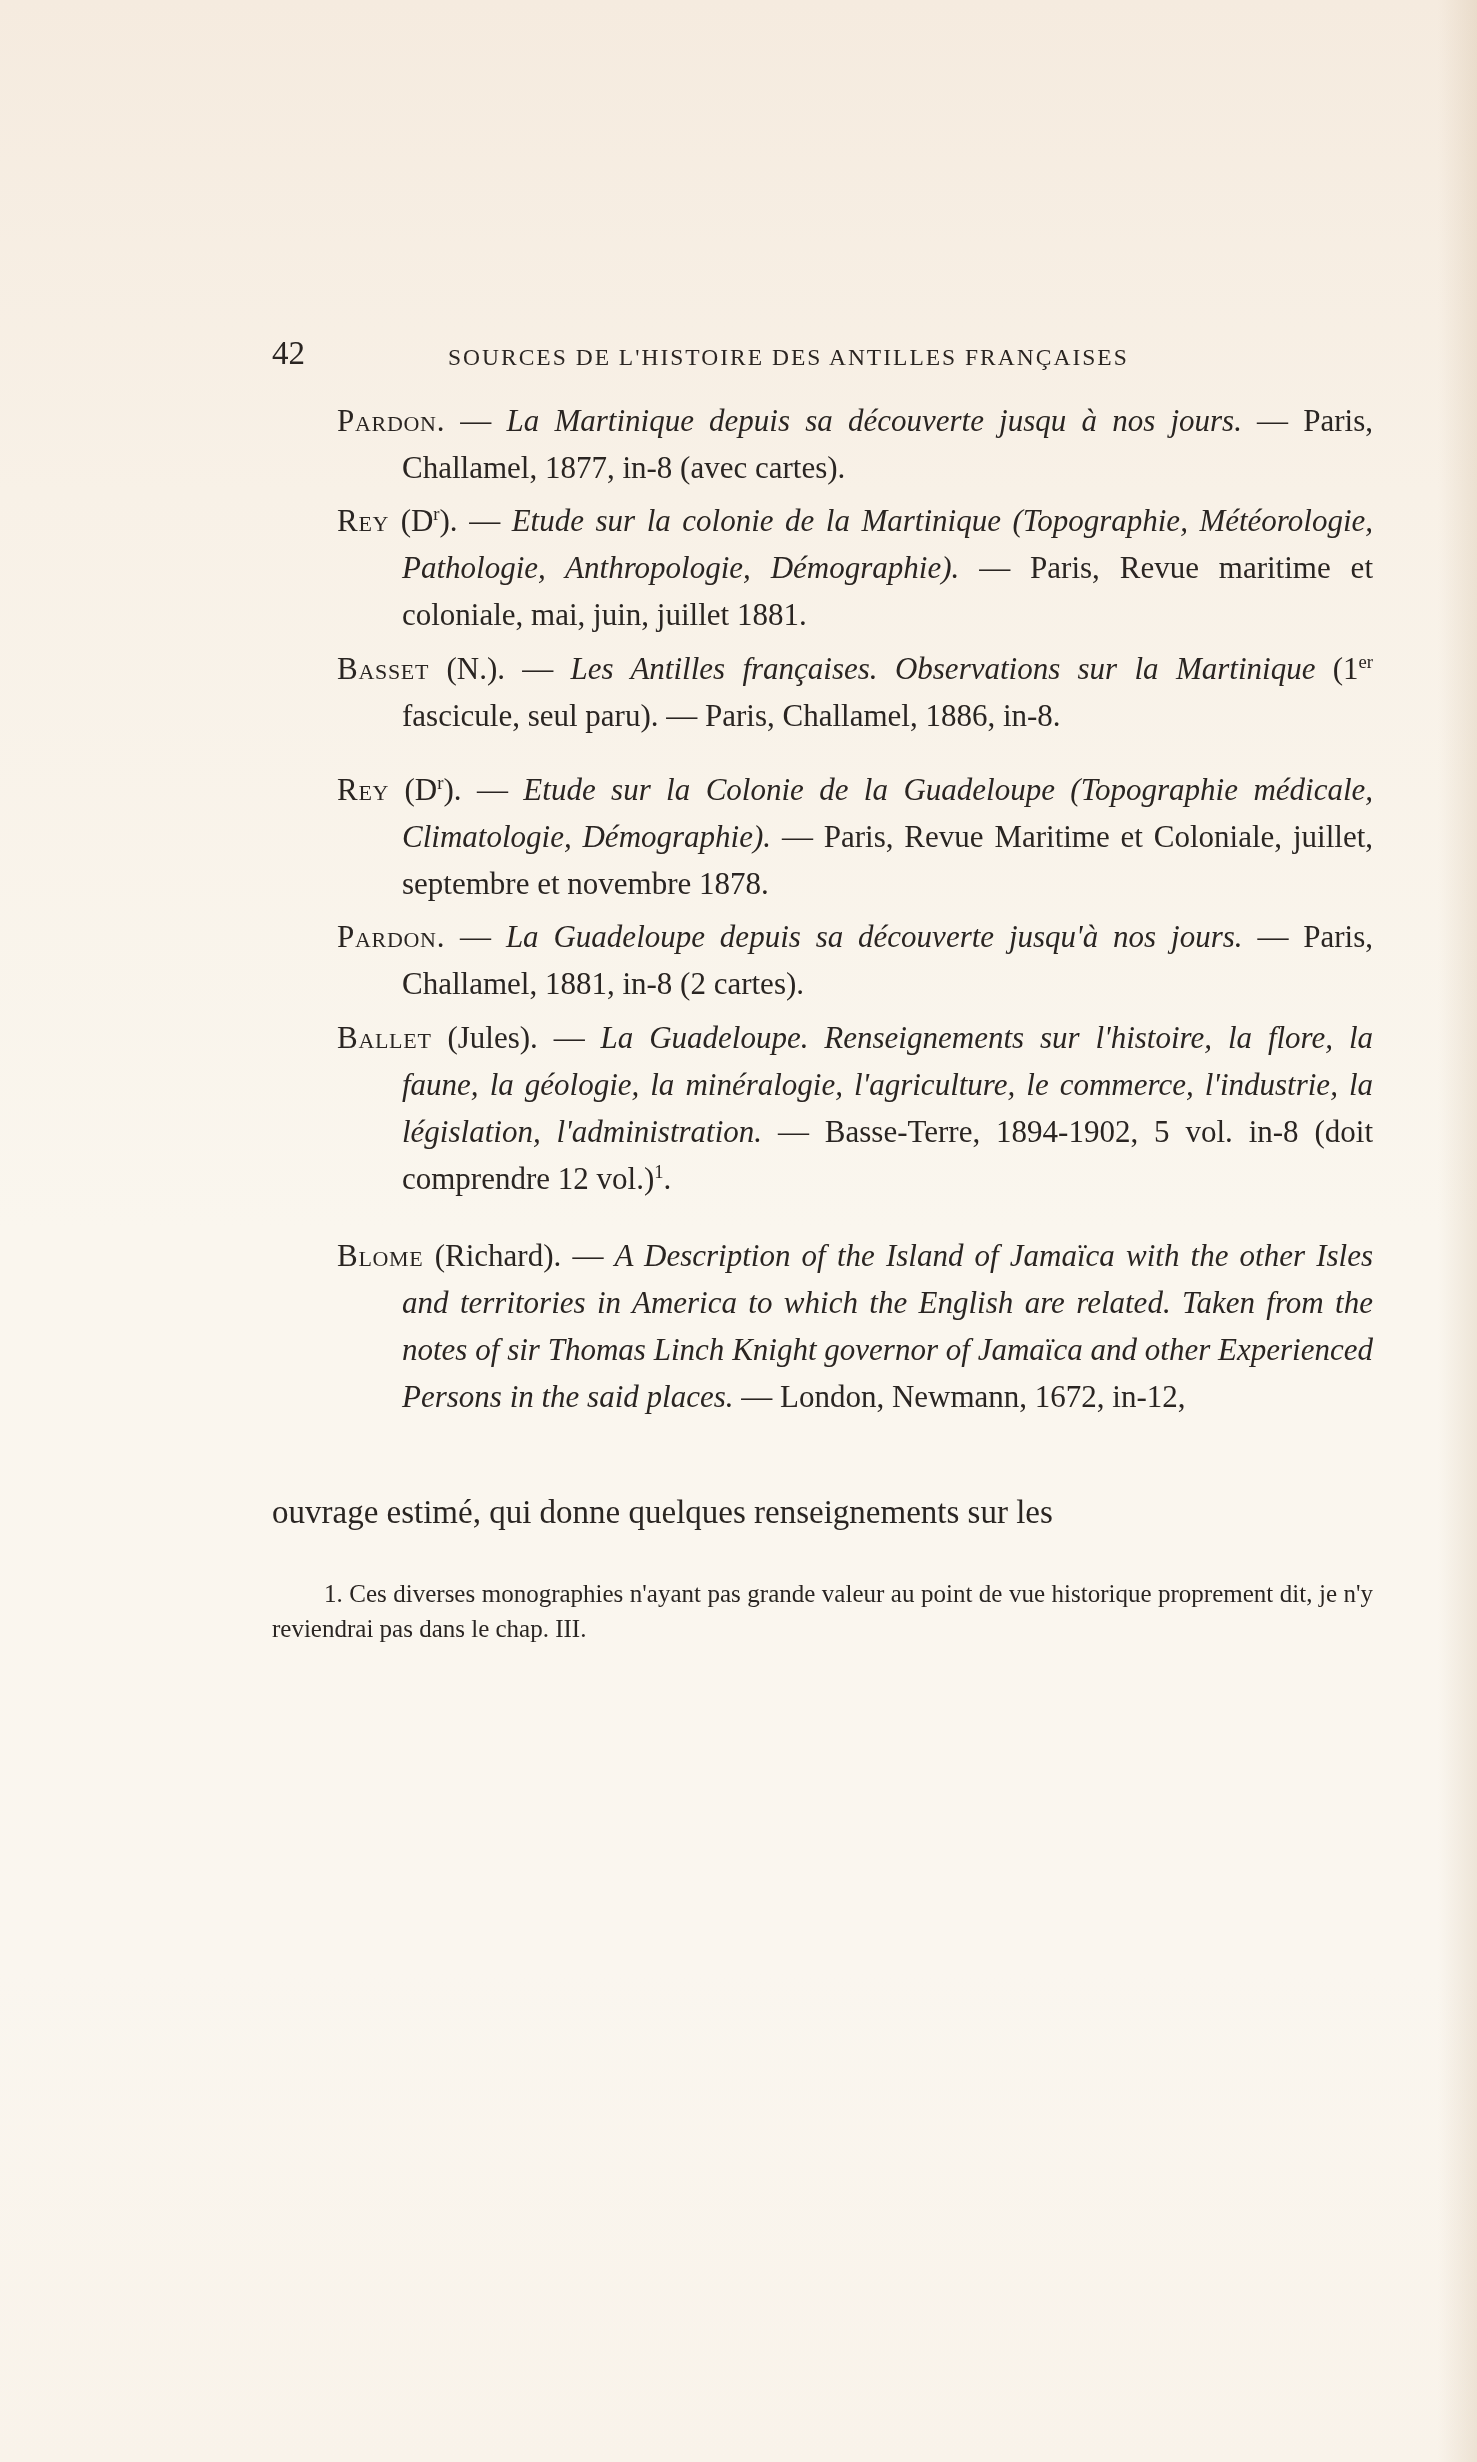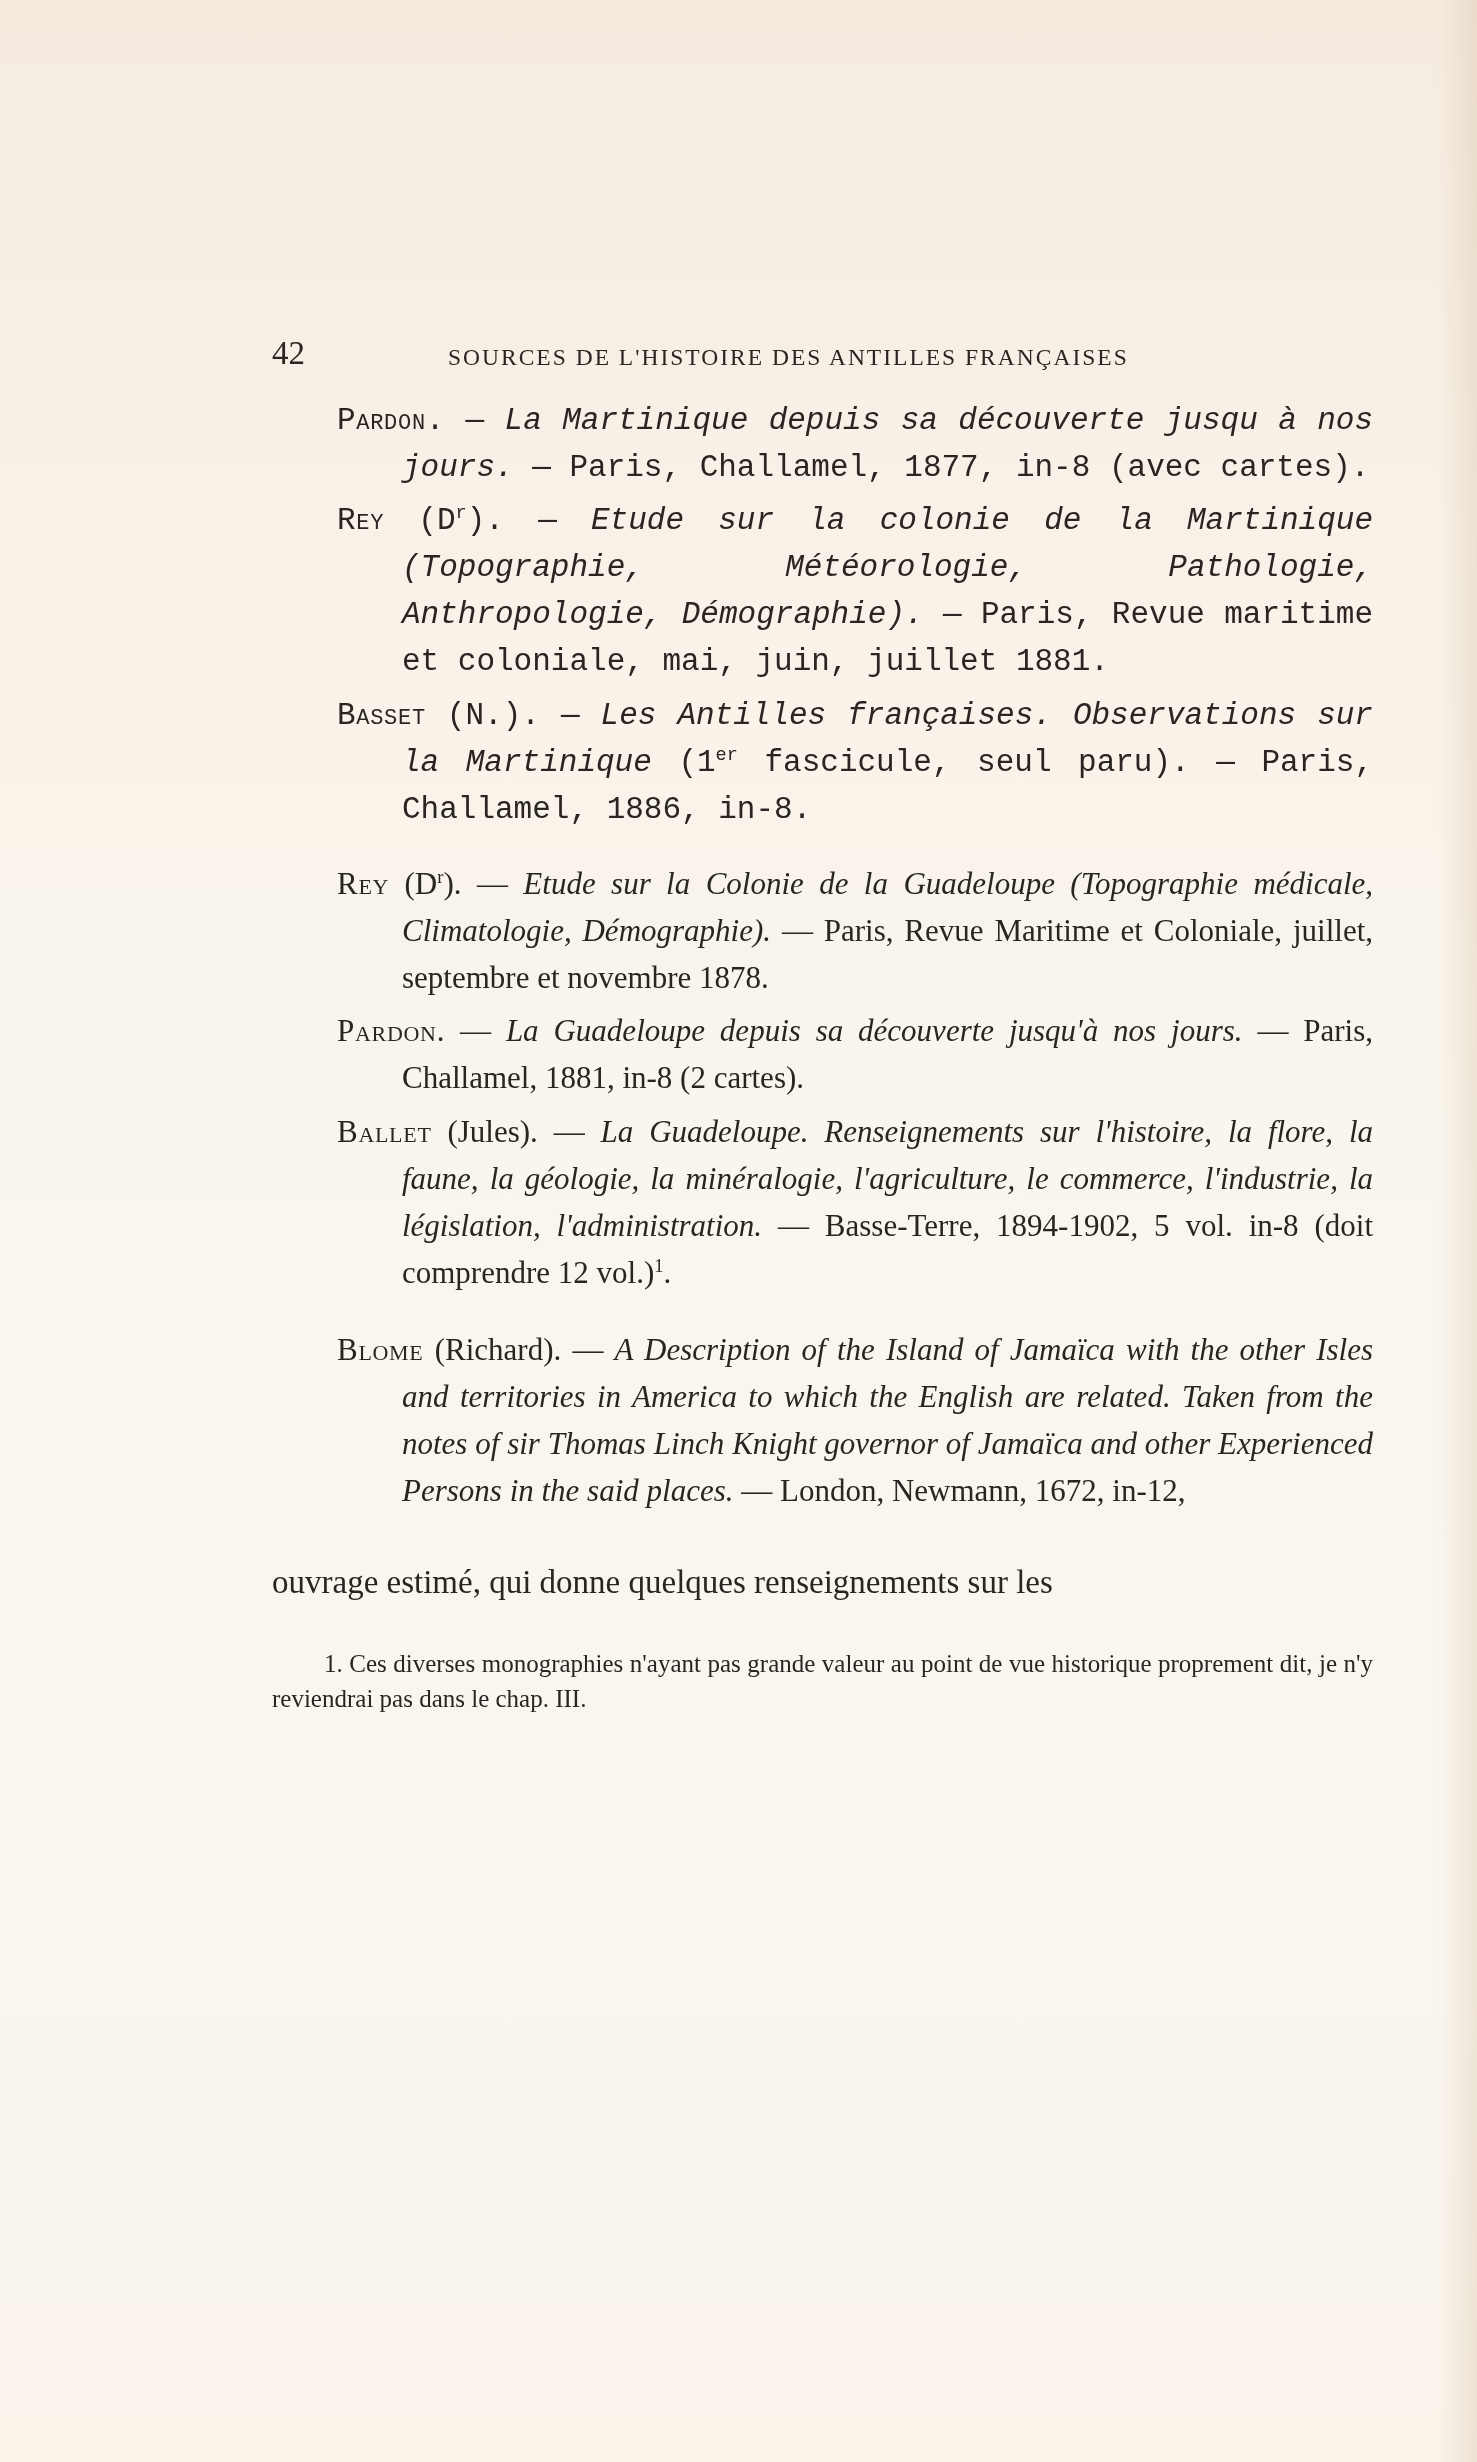--- a/index.html
+++ b/index.html
@@ -53,21 +53,21 @@
 <div class="edge-right"></div>
 
 <div class="page">
 
   <div class="running-head">
     <span class="page-number">42</span>
     <span class="running-title">Sources de l'histoire des Antilles françaises</span>
   </div>
 
 
-  <div style="margin-top:23.5px;font-family:Liberation Mono, monospace;">
+  <div style="margin-top:23.5px;">
     <p class="entry">
       <span class="author">Pardon.</span>
       <span> — </span><i>La Martinique depuis sa découverte jusqu à nos jours.</i>
       <span>— Paris, Challamel, 1877, in-8 (avec cartes).</span>
     </p>
     <p class="entry" style="margin-top:6.5px;">
       <span class="author">Rey</span><span> (D</span><sup>r</sup><span>).</span>
       <span> — </span><i>Etude sur la colonie de la Martinique (Topographie, Météorologie, Pathologie, Anthropologie, Démographie).</i>
       <span>— Paris, Revue maritime et coloniale, mai, juin, juillet 1881.</span>
     </p>
@@ -96,20 +96,20 @@
     </p>
   </div>
 
 
   <p class="entry" style="margin-top:30px;">
     <span class="author">Blome</span><span> (Richard).</span>
     <span> — </span><i>A Description of the Island of Jamaïca with the other Isles and territories in America to which the English are related. Taken from the notes of sir Thomas Linch Knight governor of Jamaïca and other Experienced Persons in the said places.</i>
     <span>— London, Newmann, 1672, in-12,</span>
   </p>
 
-  <p class="body-text" style="margin-top:42px; text-indent:0;">ouvrage estimé, qui donne quelques renseignements sur les</p>
+  <p class="body-text" style="margin-top:66px; text-indent:0;">ouvrage estimé, qui donne quelques renseignements sur les</p>
 
   <div class="notes">
     <p class="note">1. Ces diverses monographies n'ayant pas grande valeur au point de vue historique proprement dit, je n'y reviendrai pas dans le chap. III.</p>
   </div>
 
 </div>
 
 
 </body></html>

